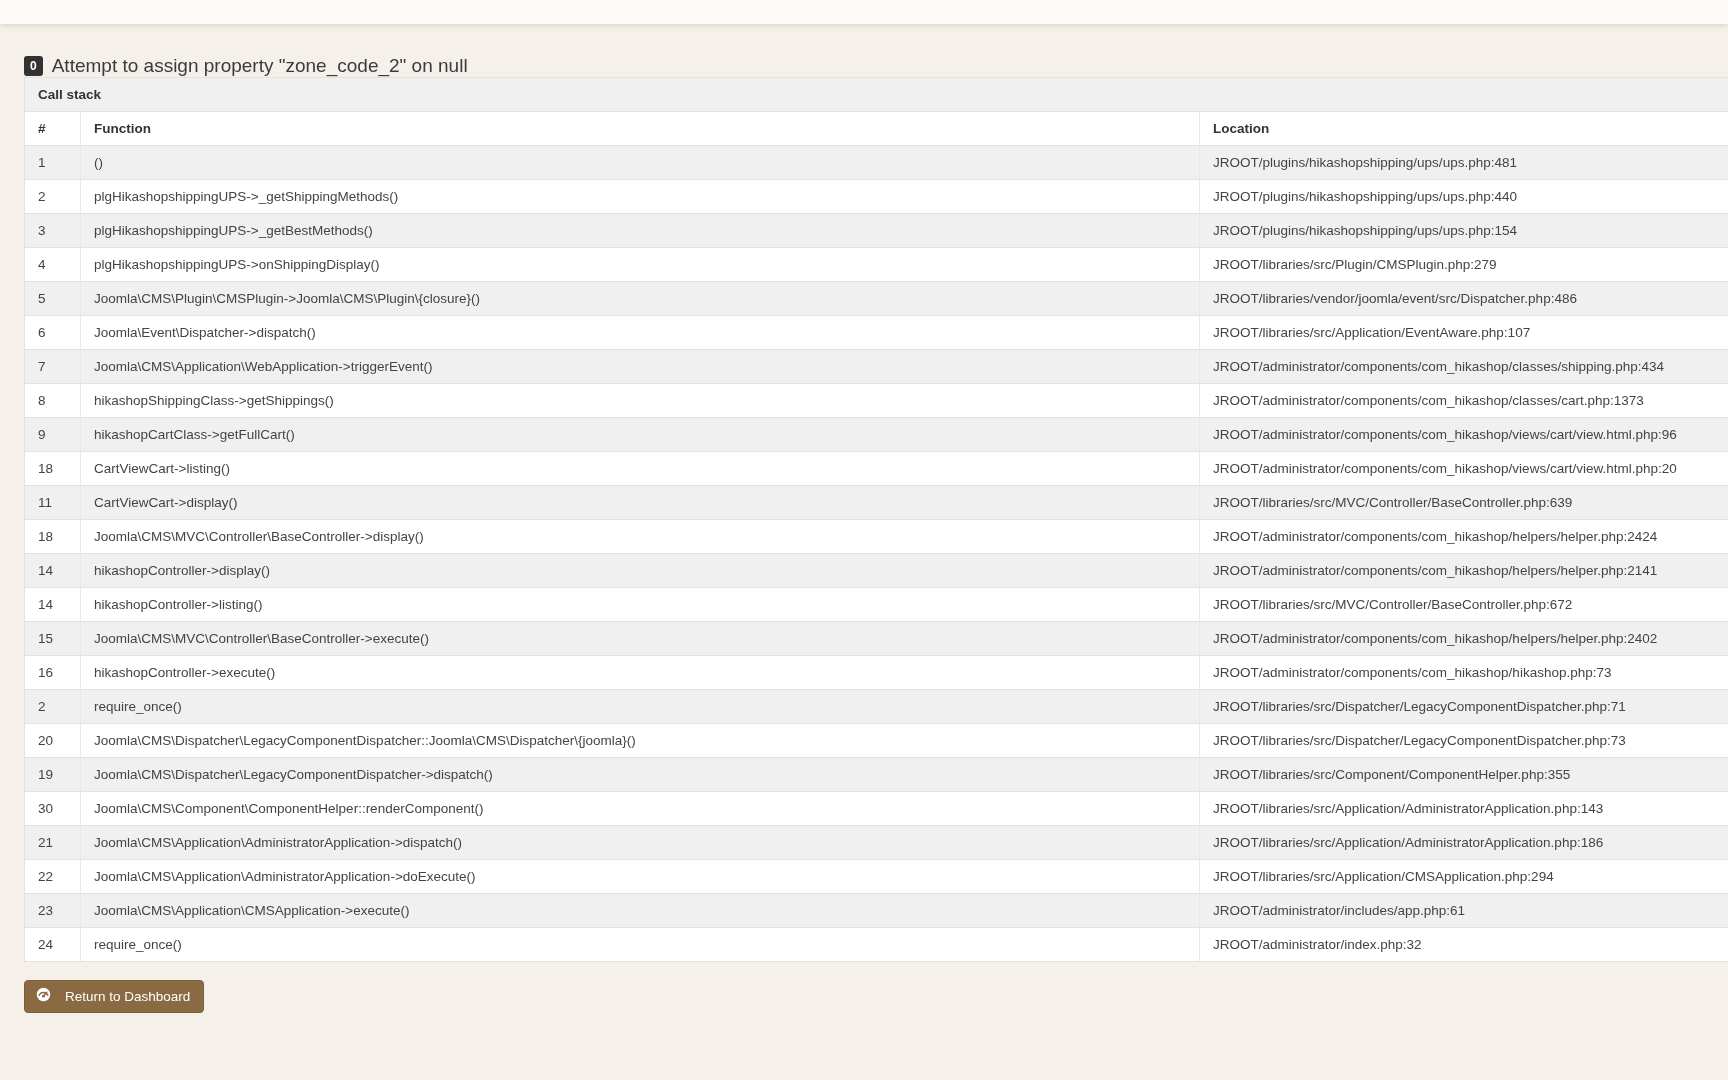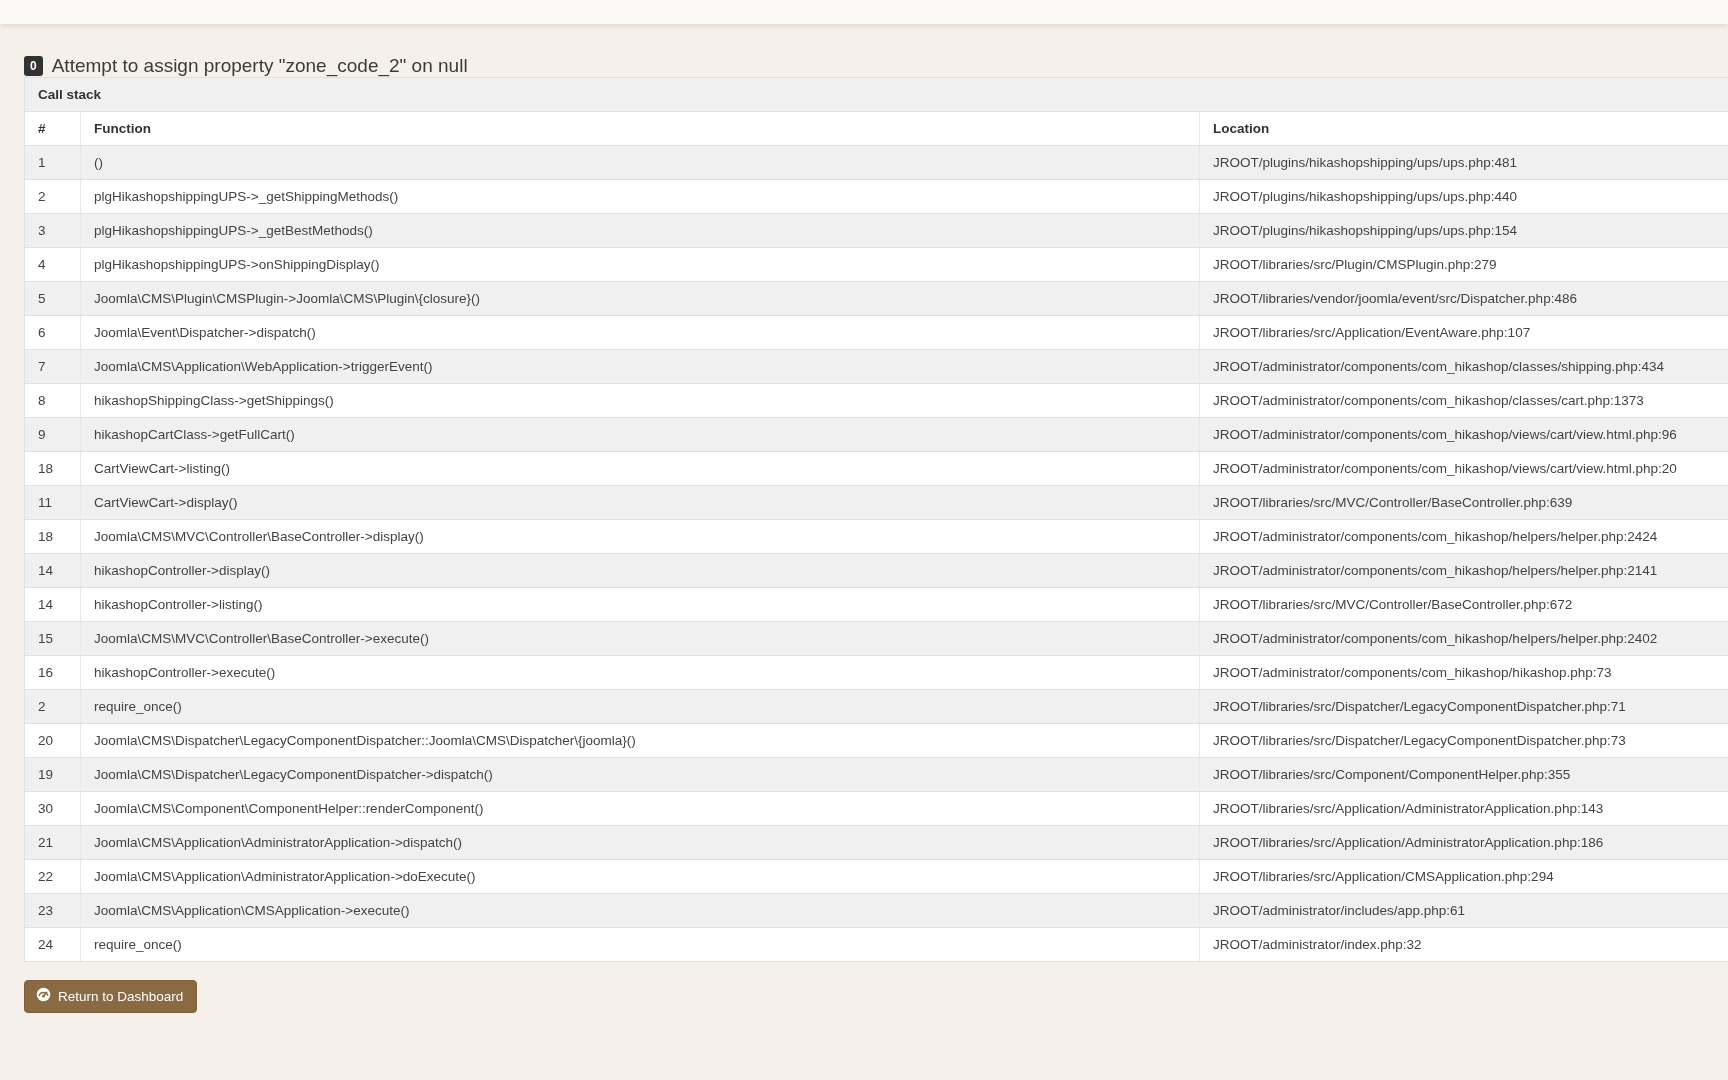--- a/index.html
+++ b/index.html
@@ -87,21 +87,21 @@
     background: #ffffff;
     font-weight: bold;
     color: #333333;
   }
   table.callstack tbody tr:nth-child(odd) td { background: #f0f0f1; }
   table.callstack tbody tr:nth-child(even) td { background: #ffffff; }
   .btn-return {
     margin-top: 18px;
     display: inline-flex;
     align-items: center;
-    gap: 7px;
+    gap: 14px;
     background: #8a6a43;
     color: #ffffff;
     border: 1px solid #7d5f3a;
     border-radius: 4px;
     padding: 6px 13px 6px 11px;
     font-size: 13.5px;
     font-family: "Liberation Sans", sans-serif;
     cursor: pointer;
     line-height: 1.2;
   }

